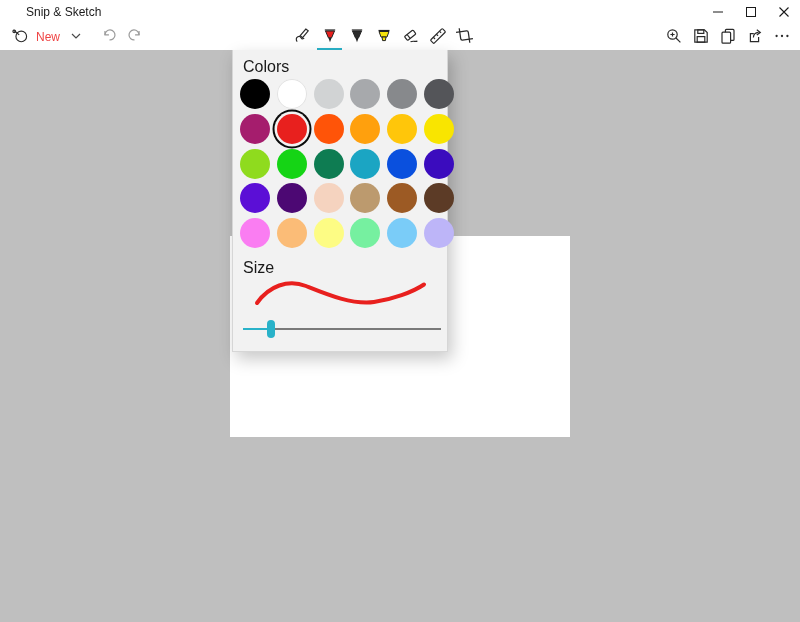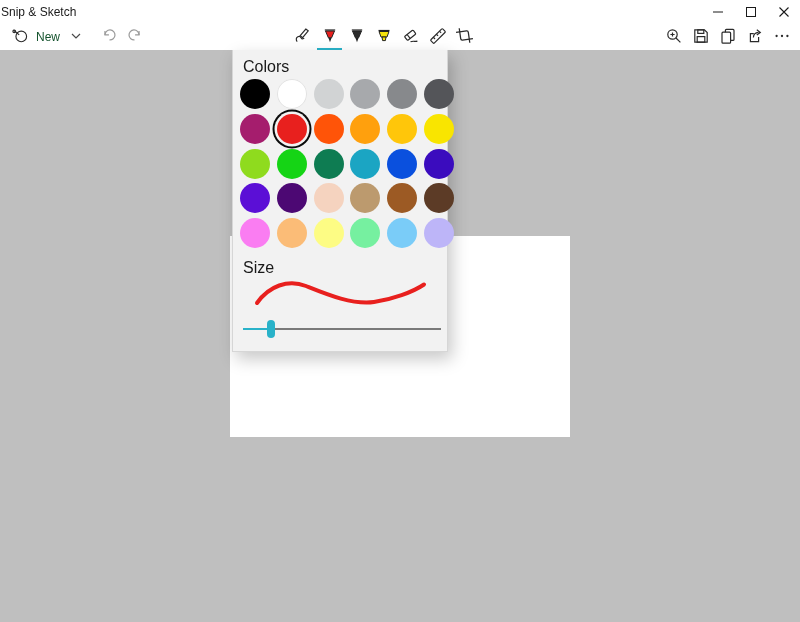--- a/index.html
+++ b/index.html
@@ -11,30 +11,30 @@
     --icon:#3A3A3A;
     --disabled:#9B9B9B;
   }
   *{margin:0;padding:0;box-sizing:border-box;}
   html,body{width:800px;height:622px;overflow:hidden;}
   body{font-family:"Liberation Sans","DejaVu Sans",sans-serif;color:var(--text);}
   .window{position:relative;width:800px;height:622px;background:var(--content-bg);}
 
   
   .titlebar{position:absolute;left:0;top:0;width:100%;height:24px;background:var(--bar-bg);display:flex;align-items:center;}
-  .title-text{font-size:12px;padding-left:1px;color:#1a1a1a;}
+  .title-text{font-size:12px;padding-left:26px;color:#1a1a1a;}
   .caption-buttons{position:absolute;right:0;top:0;height:24px;display:flex;}
   .cap-btn{width:33px;height:24px;display:flex;align-items:center;justify-content:center;background:transparent;border:none;cursor:default;}
   .cap-btn svg{display:block;}
 
   
   .toolbar{position:absolute;left:0;top:24px;width:100%;height:26px;background:var(--bar-bg);}
   .tb-left{position:absolute;left:6px;top:0;height:26px;display:flex;align-items:center;}
   .tb-btn{height:26px;border:none;background:transparent;display:flex;align-items:center;justify-content:center;cursor:default;color:var(--icon);}
-  .new-btn{padding:0 5px;gap:6px;font-size:12px;color:#14532d;}
+  .new-btn{padding:0 5px;gap:6px;font-size:12px;color:#ef4444;}
   .chev-btn{width:22px;}
   .hist-spacer{width:10px;}
   .hist-btn{width:25px;color:var(--disabled);}
   .tb-center{position:absolute;left:289px;top:0;height:26px;display:flex;}
   .tool-btn{width:27px;height:26px;position:relative;border:none;background:transparent;display:flex;align-items:center;justify-content:center;cursor:default;color:var(--icon);}
   .tool-btn.selected::after{content:"";position:absolute;left:1px;right:1px;bottom:-1px;height:3px;background:var(--accent);}
   .tb-right{position:absolute;right:5px;top:0;height:26px;display:flex;}
   .act-btn{width:27px;}
 
   

